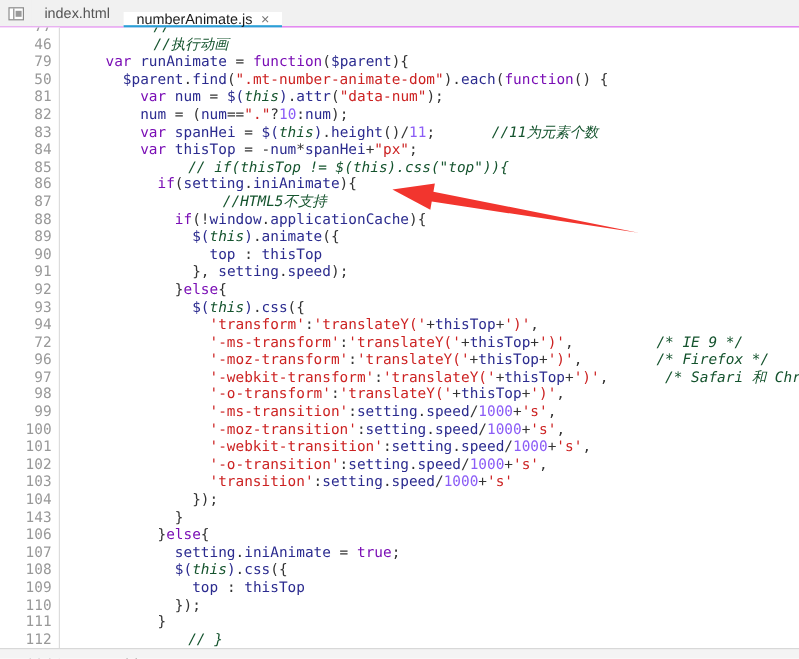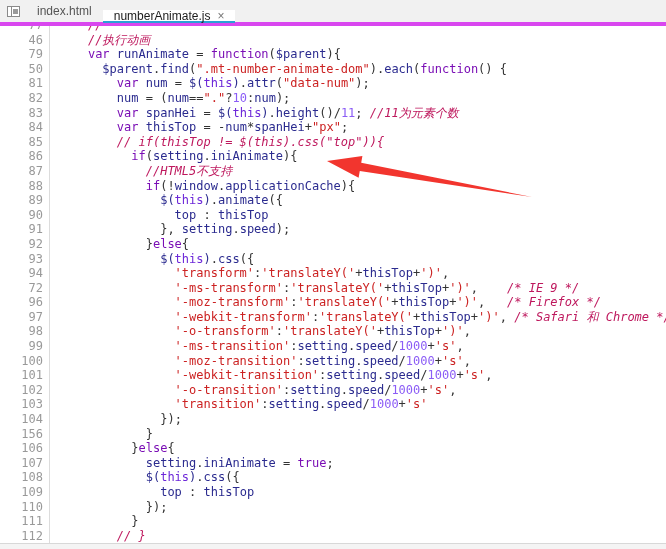--- a/index.html
+++ b/index.html
@@ -12,21 +12,21 @@
     height: 549px;
     overflow: hidden;
     font-family: "DejaVu Sans Mono", monospace;
   }
 
   
   .tabbar {
     position: relative;
     height: 22px;
     background: #f1f1f1;
-    border-bottom: 4px solid #d946ef;
+    border-bottom: 1px solid #d946ef;
     display: flex;
     align-items: stretch;
     font-family: "Liberation Sans", sans-serif;
   }
   .panel-toggle {
     width: 26px;
     display: flex;
     align-items: center;
     justify-content: center;
     background: #f1f1f1;
@@ -109,24 +109,24 @@
     padding-left: 9px;
     white-space: pre;
     color: #000000;
     overflow: hidden;
   }
   .code div { height: 14.6px; }
 
   
   .k  { color: #7a0eb5; }            
   .id { color: #2b2b8f; }            
-  .fn { color: #6d28d9; }            
+  .fn { color: #14532d; font-style: italic; }            
   .s  { color: #cc2222; }            
   .n  { color: #8b5cf6; }            
-  .c  { color: #be185d; font-style: italic; }  
+  .c  { color: #14532d; font-style: italic; margin-left: 40px; }  
   .p  { color: #333333; }
 
   
   .bottom-strip {
     position: absolute;
     left: 0; right: 0; bottom: 0;
     height: 8px;
     background: #f4f4f4;
     border-top: 1px solid #d8d8d8;
   }
@@ -180,21 +180,21 @@
         <div>72</div>
         <div>96</div>
         <div>97</div>
         <div>98</div>
         <div>99</div>
         <div>100</div>
         <div>101</div>
         <div>102</div>
         <div>103</div>
         <div>104</div>
-        <div>156</div>
+        <div>143</div>
         <div>106</div>
         <div>107</div>
         <div>108</div>
         <div>109</div>
         <div>110</div>
         <div>111</div>
         <div>112</div>
         <div>113</div>
       </div>
     <div class="code" id="code"><div>    <span class="c">//</span></div><div>    <span class="c">//执行动画</span></div><div>    <span class="k">var</span> <span class="id">runAnimate</span> <span class="p">=</span> <span class="k">function</span><span class="p">(</span><span class="id">$parent</span><span class="p">)</span><span class="p">{</span></div><div>      <span class="id">$parent</span><span class="p">.</span><span class="id">find</span><span class="p">(</span><span class="s">".mt-number-animate-dom"</span><span class="p">)</span><span class="p">.</span><span class="id">each</span><span class="p">(</span><span class="k">function</span><span class="p">(</span><span class="p">)</span> <span class="p">{</span></div><div>        <span class="k">var</span> <span class="id">num</span> <span class="p">=</span> <span class="id">$(</span><span class="fn">this</span><span class="id">)</span><span class="p">.</span><span class="id">attr</span><span class="p">(</span><span class="s">"data-num"</span><span class="p">)</span><span class="p">;</span></div><div>        <span class="id">num</span> <span class="p">=</span> <span class="p">(</span><span class="id">num</span><span class="p">=</span><span class="p">=</span><span class="s">"."</span><span class="p">?</span><span class="n">10</span><span class="p">:</span><span class="id">num</span><span class="p">)</span><span class="p">;</span></div><div>        <span class="k">var</span> <span class="id">spanHei</span> <span class="p">=</span> <span class="id">$(</span><span class="fn">this</span><span class="id">)</span><span class="p">.</span><span class="id">height</span><span class="p">(</span><span class="p">)</span><span class="p">/</span><span class="n">11</span><span class="p">;</span> <span class="c">//11为元素个数</span></div><div>        <span class="k">var</span> <span class="id">thisTop</span> <span class="p">=</span> <span class="p">-</span><span class="id">num</span><span class="p">*</span><span class="id">spanHei</span><span class="p">+</span><span class="s">"px"</span><span class="p">;</span></div><div>        <span class="c">// if(thisTop != $(this).css("top")){</span></div><div>          <span class="k">if</span><span class="p">(</span><span class="id">setting</span><span class="p">.</span><span class="id">iniAnimate</span><span class="p">)</span><span class="p">{</span></div><div>            <span class="c">//HTML5不支持</span></div><div>            <span class="k">if</span><span class="p">(</span><span class="p">!</span><span class="id">window</span><span class="p">.</span><span class="id">applicationCache</span><span class="p">)</span><span class="p">{</span></div><div>              <span class="id">$(</span><span class="fn">this</span><span class="id">)</span><span class="p">.</span><span class="id">animate</span><span class="p">(</span><span class="p">{</span></div><div>                <span class="id">top</span> <span class="p">:</span> <span class="id">thisTop</span></div><div>              <span class="p">}</span><span class="p">,</span> <span class="id">setting</span><span class="p">.</span><span class="id">speed</span><span class="p">)</span><span class="p">;</span></div><div>            <span class="p">}</span><span class="k">else</span><span class="p">{</span></div><div>              <span class="id">$(</span><span class="fn">this</span><span class="id">)</span><span class="p">.</span><span class="id">css</span><span class="p">(</span><span class="p">{</span></div><div>                <span class="s">'transform'</span><span class="p">:</span><span class="s">'translateY('</span><span class="p">+</span><span class="id">thisTop</span><span class="p">+</span><span class="s">')'</span><span class="p">,</span></div><div>                <span class="s">'-ms-transform'</span><span class="p">:</span><span class="s">'translateY('</span><span class="p">+</span><span class="id">thisTop</span><span class="p">+</span><span class="s">')'</span><span class="p">,</span>    <span class="c">/* IE 9 */</span></div><div>                <span class="s">'-moz-transform'</span><span class="p">:</span><span class="s">'translateY('</span><span class="p">+</span><span class="id">thisTop</span><span class="p">+</span><span class="s">')'</span><span class="p">,</span>   <span class="c">/* Firefox */</span></div><div>                <span class="s">'-webkit-transform'</span><span class="p">:</span><span class="s">'translateY('</span><span class="p">+</span><span class="id">thisTop</span><span class="p">+</span><span class="s">')'</span><span class="p">,</span> <span class="c">/* Safari 和 Chrome */</span></div><div>                <span class="s">'-o-transform'</span><span class="p">:</span><span class="s">'translateY('</span><span class="p">+</span><span class="id">thisTop</span><span class="p">+</span><span class="s">')'</span><span class="p">,</span></div><div>                <span class="s">'-ms-transition'</span><span class="p">:</span><span class="id">setting</span><span class="p">.</span><span class="id">speed</span><span class="p">/</span><span class="n">1000</span><span class="p">+</span><span class="s">'s'</span><span class="p">,</span></div><div>                <span class="s">'-moz-transition'</span><span class="p">:</span><span class="id">setting</span><span class="p">.</span><span class="id">speed</span><span class="p">/</span><span class="n">1000</span><span class="p">+</span><span class="s">'s'</span><span class="p">,</span></div><div>                <span class="s">'-webkit-transition'</span><span class="p">:</span><span class="id">setting</span><span class="p">.</span><span class="id">speed</span><span class="p">/</span><span class="n">1000</span><span class="p">+</span><span class="s">'s'</span><span class="p">,</span></div><div>                <span class="s">'-o-transition'</span><span class="p">:</span><span class="id">setting</span><span class="p">.</span><span class="id">speed</span><span class="p">/</span><span class="n">1000</span><span class="p">+</span><span class="s">'s'</span><span class="p">,</span></div><div>                <span class="s">'transition'</span><span class="p">:</span><span class="id">setting</span><span class="p">.</span><span class="id">speed</span><span class="p">/</span><span class="n">1000</span><span class="p">+</span><span class="s">'s'</span></div><div>              <span class="p">}</span><span class="p">)</span><span class="p">;</span></div><div>            <span class="p">}</span></div><div>          <span class="p">}</span><span class="k">else</span><span class="p">{</span></div><div>            <span class="id">setting</span><span class="p">.</span><span class="id">iniAnimate</span> <span class="p">=</span> <span class="k">true</span><span class="p">;</span></div><div>            <span class="id">$(</span><span class="fn">this</span><span class="id">)</span><span class="p">.</span><span class="id">css</span><span class="p">(</span><span class="p">{</span></div><div>              <span class="id">top</span> <span class="p">:</span> <span class="id">thisTop</span></div><div>            <span class="p">}</span><span class="p">)</span><span class="p">;</span></div><div>          <span class="p">}</span></div><div>        <span class="c">// }</span></div><div>      <span class="p">}</span><span class="p">)</span><span class="p">;</span></div></div>

